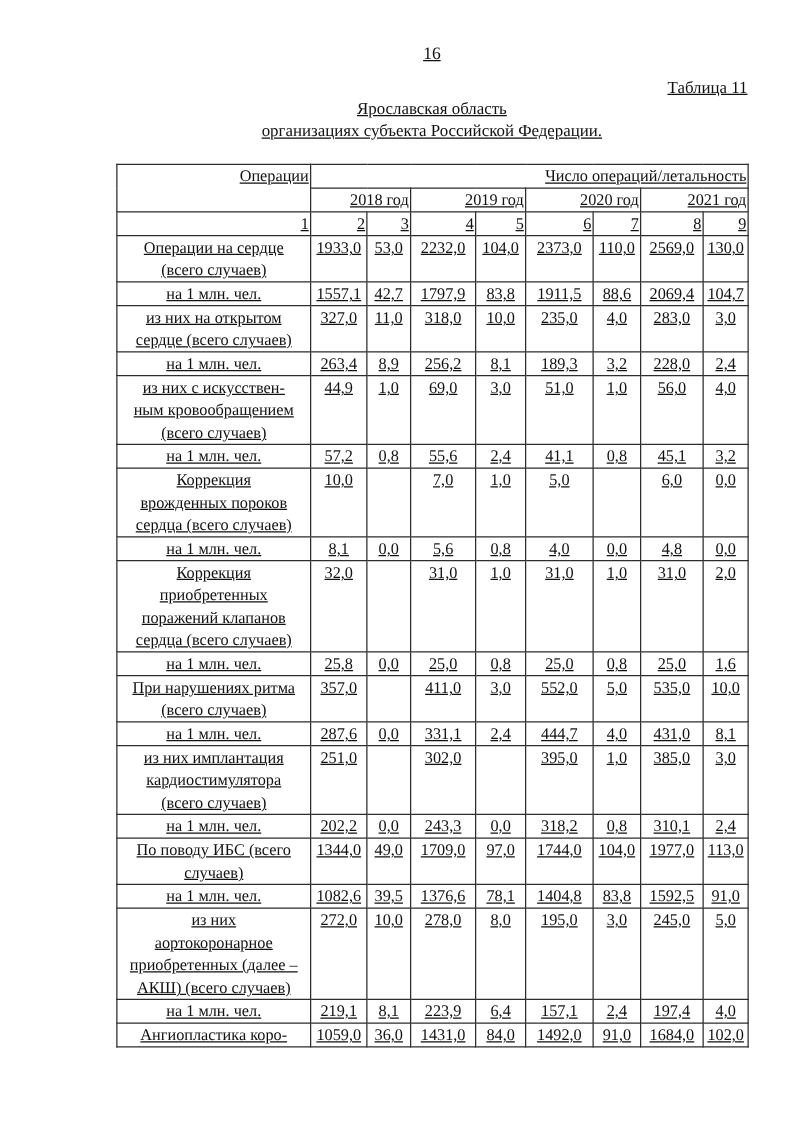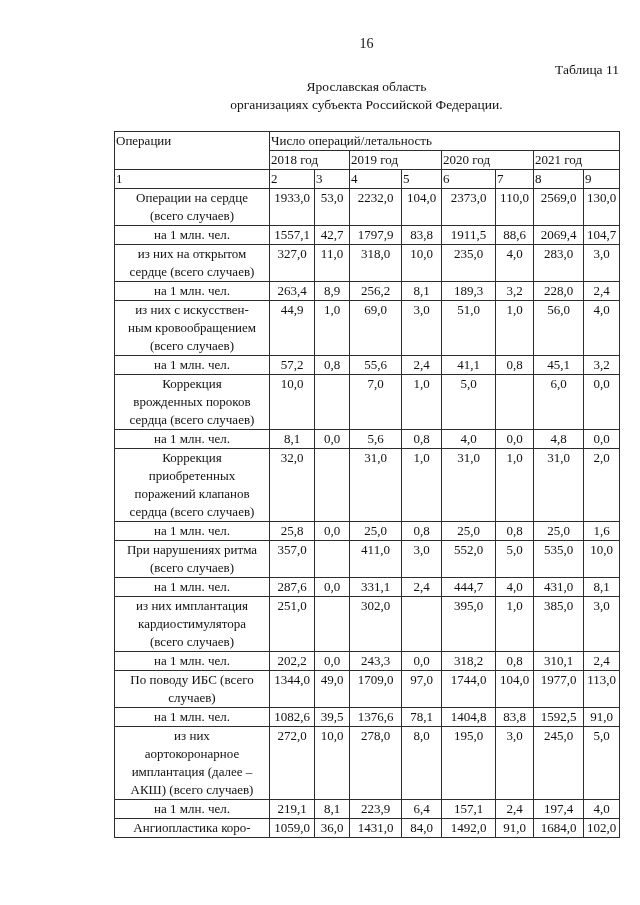--- a/index.html
+++ b/index.html
@@ -7,23 +7,24 @@
   body {
     width: 640px;
     height: 905px;
     font-family: "Liberation Serif", "DejaVu Serif", serif;
     color: #111;
     position: relative;
     overflow: hidden;
   }
   .content {
     position: absolute;
-    left: 114px;
+    left: 93px;
     top: 36px;
     width: 505px;
+    text-decoration: underline;
   }
   .page-number {
     text-align: center;
     font-size: 14px;
     margin-bottom: 10px;
   }
   .table-caption {
     text-align: right;
     font-size: 13.5px;
   }
@@ -39,21 +40,21 @@
     width: 505px;
     font-size: 13px;
   }
   table.stats th, table.stats td {
     border: 1px solid #2d2d2d;
     font-weight: normal;
     vertical-align: top;
     line-height: 18px;
     padding: 0 1px;
   }
-  table.stats thead th { text-align: left; }
+  table.stats thead th { text-align: right; }
   td.label-cell {
     text-align: center;
     padding-left: 2px;
     white-space: pre-line;
   }
   td.num-cell { text-align: center; }
 </style>
 </head>
 <body>
 
@@ -286,21 +287,21 @@
           <td class="num-cell">1376,6</td>
           <td class="num-cell">78,1</td>
           <td class="num-cell">1404,8</td>
           <td class="num-cell">83,8</td>
           <td class="num-cell">1592,5</td>
           <td class="num-cell">91,0</td>
         </tr>
         <tr>
           <td class="label-cell">из них
 аортокоронарное
-имплантация (далее –
+приобретенных (далее –
 АКШ) (всего случаев)</td>
           <td class="num-cell">272,0</td>
           <td class="num-cell">10,0</td>
           <td class="num-cell">278,0</td>
           <td class="num-cell">8,0</td>
           <td class="num-cell">195,0</td>
           <td class="num-cell">3,0</td>
           <td class="num-cell">245,0</td>
           <td class="num-cell">5,0</td>
         </tr>

